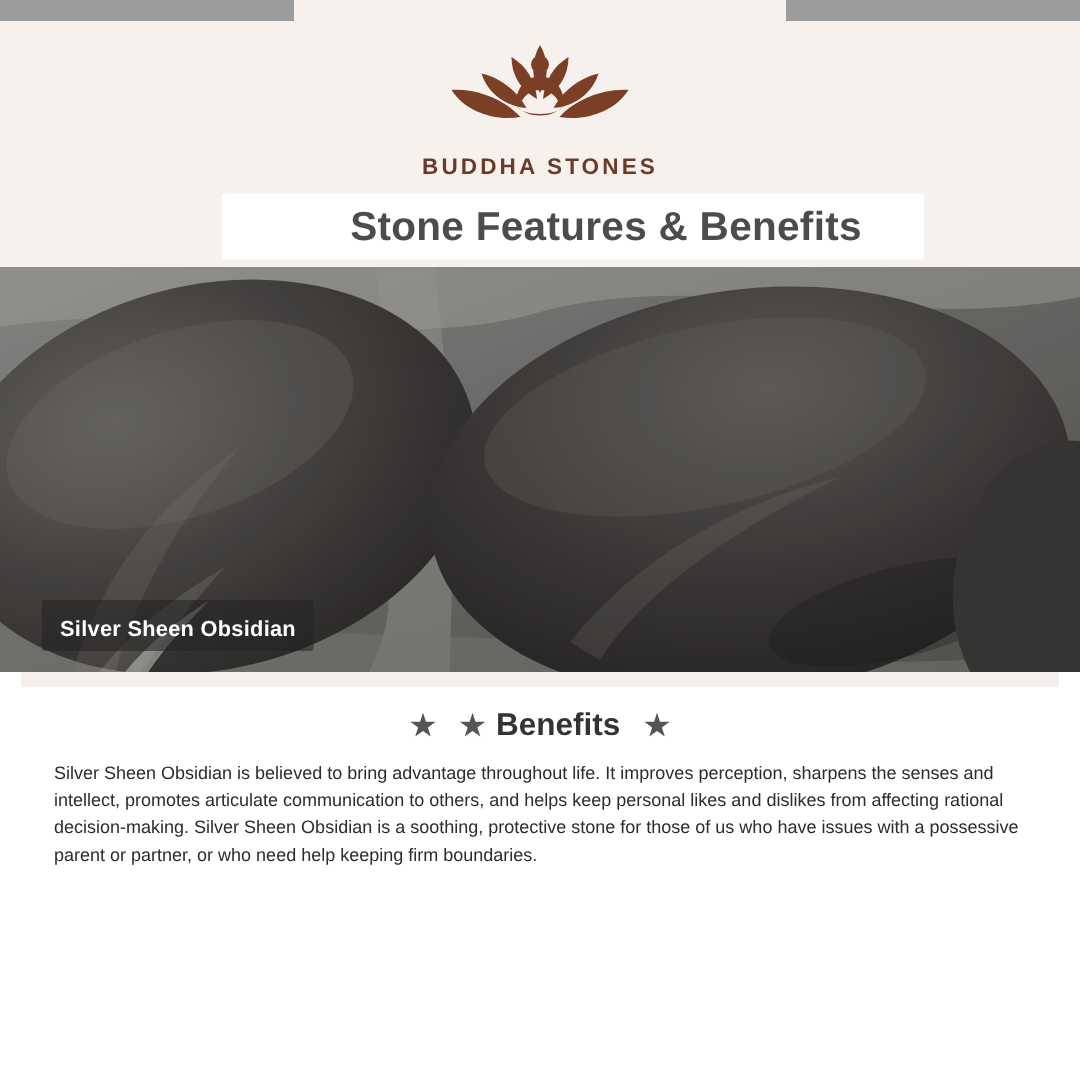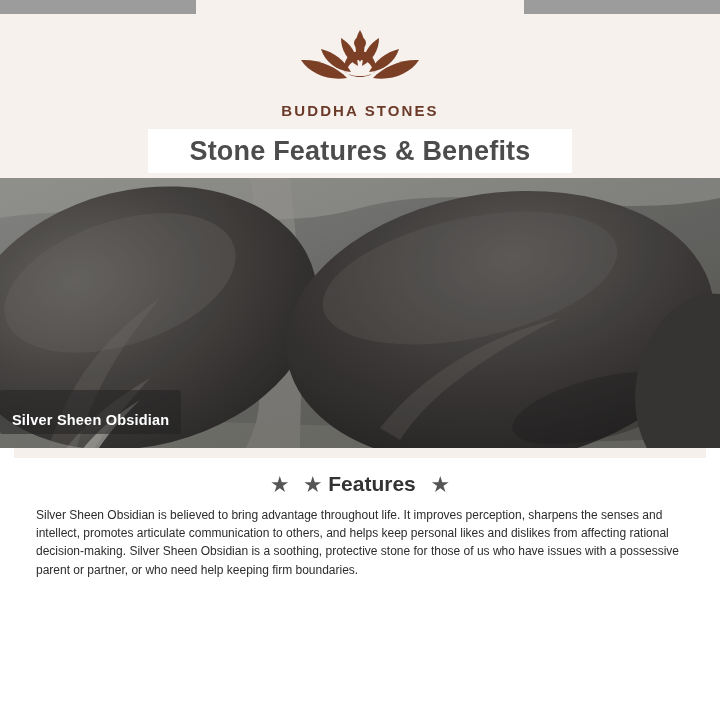--- a/index.html
+++ b/index.html
@@ -63,20 +63,21 @@
   .title-bar {
     position: absolute;
     left: 148px;
     top: 129px;
     width: 424px;
     height: 44px;
     background: #ffffff;
     display: flex;
     align-items: center;
     justify-content: center;
+    padding-left: 44px;
   }
   .title-bar .title-text {
     font-size: 27px;
     font-weight: bold;
     color: #4c4c4c;
     letter-spacing: 0.2px;
   }
 
   
   .photo {
@@ -85,27 +86,27 @@
     top: 178px;
     width: 720px;
     height: 270px;
     overflow: hidden;
     background: #5d5d5d;
   }
   .photo svg { display: block; }
 
   .caption {
     position: absolute;
-    left: 0;
+    left: 28px;
     bottom: 14px;
     background: rgba(35,35,35,0.55);
     color: #ffffff;
     font-size: 14.5px;
     font-weight: bold;
-    padding: 22px 12px 6px 12px;
+    padding: 12px 12px 6px 12px;
     border-radius: 2px;
     letter-spacing: 0.2px;
   }
 
   
   .panel {
     position: absolute;
     left: 14px;
     top: 458px;
     width: 692px;
@@ -247,21 +248,21 @@
     <div class="caption">Silver Sheen Obsidian</div>
   </div>
 
   <div class="panel">
     <div class="keywords">
       <div class="kw">
         <span class="star">★</span>
       </div>
       <div class="kw">
         <span class="star">★</span>
-        <span>Features</span>
+        <span>Benefits</span>
       </div>
       <div class="kw">
         <span class="star">★</span>
       </div>
     </div>
     <p class="body-text">Silver Sheen Obsidian is believed to bring advantage throughout life. It improves perception, sharpens the senses and intellect, promotes articulate communication to others, and helps keep personal likes and dislikes from affecting rational decision-making. Silver Sheen Obsidian is a soothing, protective stone for those of us who have issues with a possessive parent or partner, or who need help keeping firm boundaries.</p>
   </div>
 
   <div class="side-strip-l"></div>
   <div class="side-strip-r"></div>

